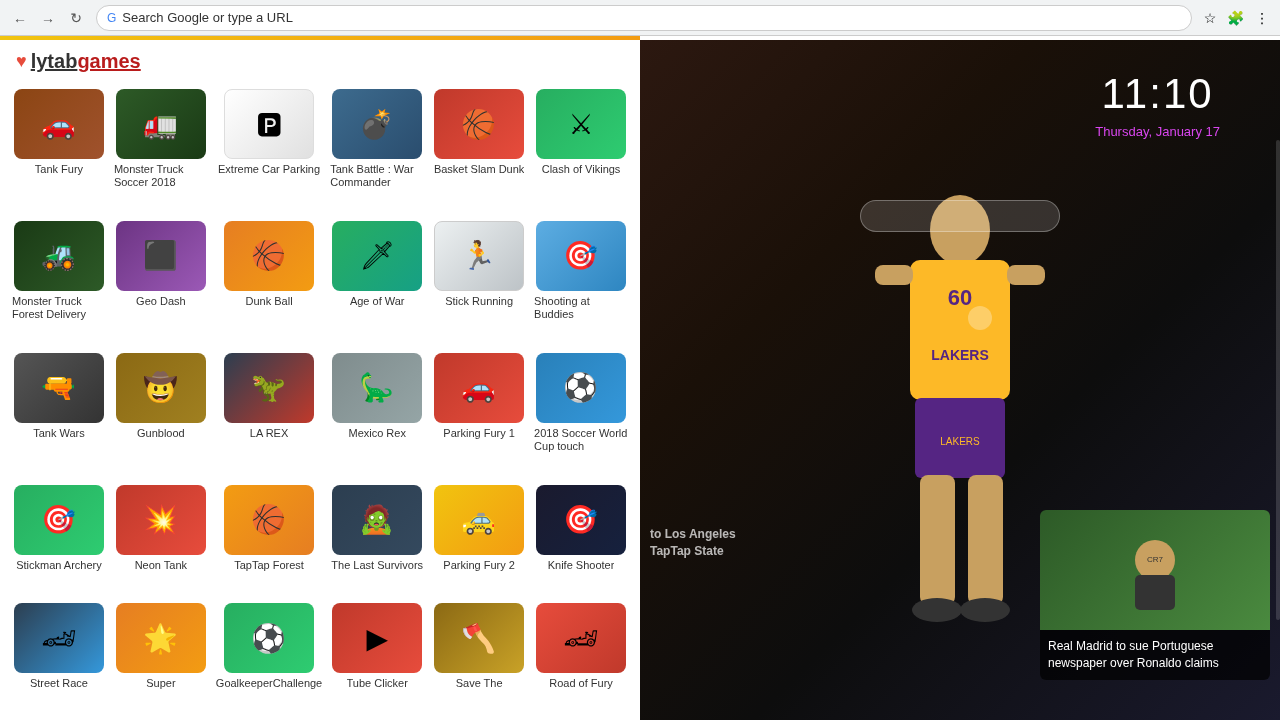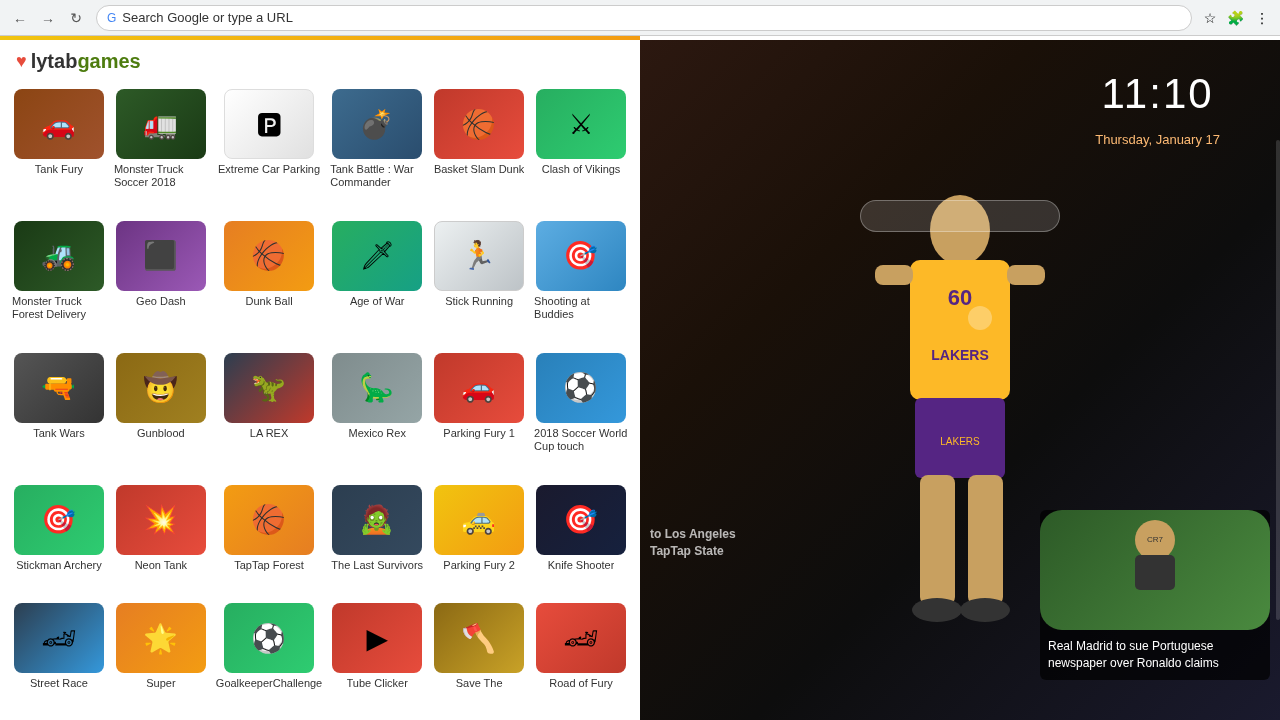--- a/index.html
+++ b/index.html
@@ -47,21 +47,21 @@
     .lytab-header {
       padding: 10px 16px 6px;
       display: flex;
       align-items: center;
     }
     .lytab-logo {
       display: flex; align-items: center; gap: 4px;
     }
     .logo-heart { color: #e74c3c; font-size: 18px; }
     .logo-text { font-size: 20px; font-weight: bold; color: #333; }
-    .logo-text span { color: #e67e22; }
+    .logo-text span { color: #e67e22; text-decoration: underline; }
 
     .games-grid {
       display: grid;
       grid-template-columns: repeat(6, 1fr);
       gap: 0;
       padding: 4px 8px;
       overflow-y: auto;
       flex: 1;
     }
 
@@ -126,41 +126,41 @@
       text-align: center;
       color: white;
     }
     .clock-time {
       font-size: 42px;
       font-weight: 300;
       letter-spacing: 2px;
     }
     .clock-date {
       font-size: 13px;
-      color: #fdba74;
-      margin-top: 14px;
+      color: #d946ef;
+      margin-top: 6px;
     }
 
     .news-overlay {
       position: absolute;
       bottom: 40px;
       right: 10px;
       width: 230px;
       background: rgba(0,0,0,0.7);
       border-radius: 6px;
       overflow: hidden;
     }
     .news-thumb {
       width: 100%;
       height: 120px;
       background: linear-gradient(135deg, #2d5a27, #4a8a3f);
       display: flex;
+      align-items: center;
       justify-content: center;
       font-size: 40px;
-      border-radius: 22px;
     }
     .news-text {
       padding: 8px;
       color: white;
       font-size: 12px;
       line-height: 1.4;
       border-radius: 15px;
     }
 
     
@@ -252,21 +252,21 @@
 
 <div class="yellow-bar"></div>
 
 <div class="main-area">
 
   <div class="games-panel">
     <div class="lytab-header">
       <div class="lytab-logo">
         <span class="logo-heart">♥</span>
         <span class="logo-text">
-          <span style="color:#333">lytab</span><span style="color:#4d7c0f">games</span>
+          <span style="color:#333">lytab</span><span style="color:#b91c1c">games</span>
         </span>
       </div>
     </div>
 
     <div class="games-grid" id="games-grid">
 
     <div class="game-tile">
           <div class="game-thumb game-tank-fury">🚗</div>
           <div class="game-title">Tank Fury</div>
         </div>

